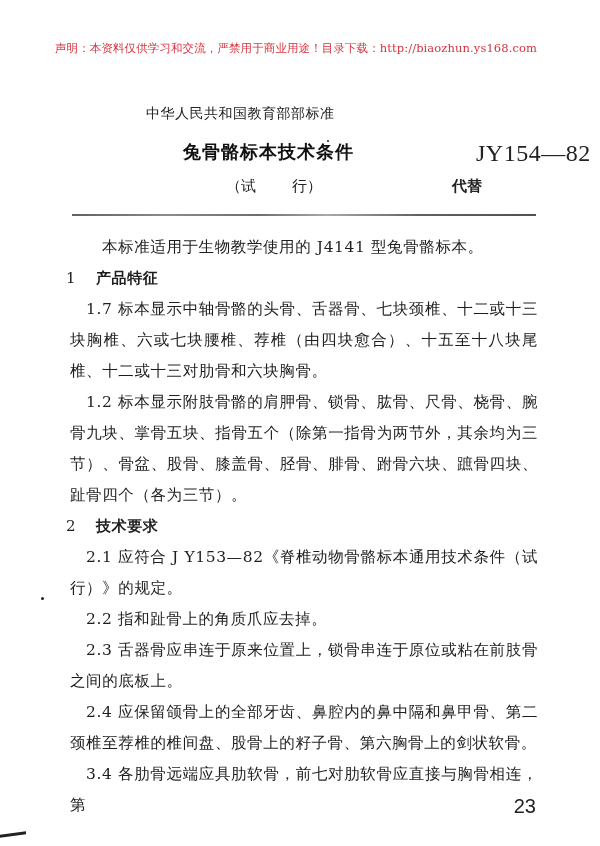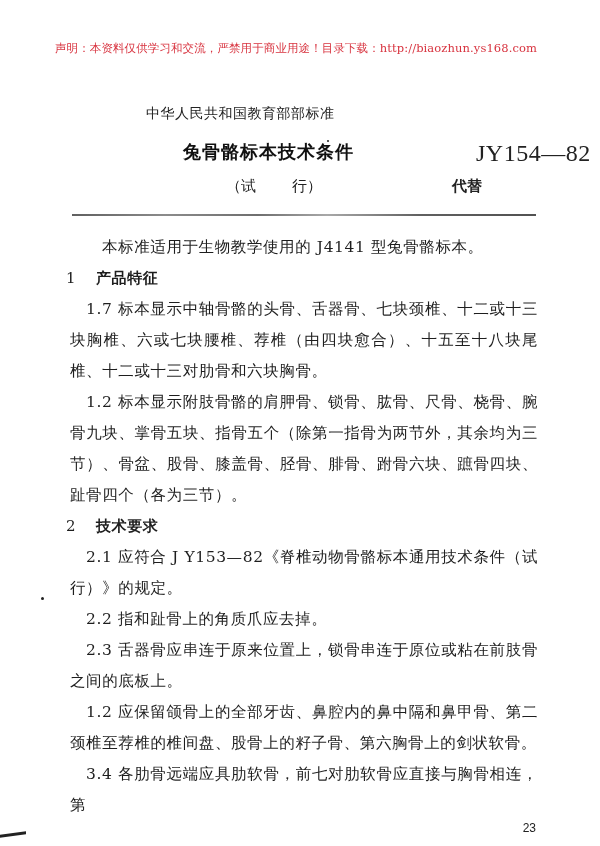--- a/index.html
+++ b/index.html
@@ -22,21 +22,21 @@
     .replaces { left: 452px; top: 177px; font-size: 15px; color: #222; font-weight: bold; }
     .divider { position: absolute; left: 72px; top: 214px; width: 464px; height: 2px;
       background: linear-gradient(90deg, #444 0%, #777 20%, #555 40%, #999 55%, #444 75%, #333 100%); opacity: 0.85; }
     .body-text {
       position: absolute; left: 70px; width: 468px; font-size: 15.5px; line-height: 31px;
       color: #1e1e1e; text-align: justify; text-align-last: left; letter-spacing: 0.6px;
     }
     .para { margin: 0; text-indent: 16px; }
     .heading { margin: 0; font-weight: bold; font-family: "DejaVu Sans", "Liberation Sans", sans-serif; font-size: 15px; }
     .heading .num { font-weight: normal; display: inline-block; width: 30px; font-family: "DejaVu Serif", serif; }
-    .page-number { right: 64px; top: 795px; font-size: 12px; color: #222; font-family: "Liberation Sans", sans-serif; margin-top: 26px; }
+    .page-number { right: 64px; top: 795px; font-size: 20px; color: #222; font-family: "Liberation Sans", sans-serif; }
     .speck { position: absolute; width: 3px; height: 3px; border-radius: 50%; background: #222; }
     .scan-mark { position: absolute; left: 0; top: 833px; width: 26px; height: 3px; background: #222;
       transform: skewY(-8deg); }
   </style>
 </head>
 <body>
 
 <div class="abs notice">声明：本资料仅供学习和交流，严禁用于商业用途！目录下载：http://biaozhun.ys168.com</div>
 
 <div class="abs agency">中华人民共和国教育部部标准</div>
@@ -57,21 +57,21 @@
   </p>
   <p class="para">1.7 标本显示中轴骨骼的头骨、舌器骨、七块颈椎、十二或十三块胸椎、六或七块腰椎、荐椎（由四块愈合）、十五至十八块尾椎、十二或十三对肋骨和六块胸骨。</p>
   <p class="para">1.2 标本显示附肢骨骼的肩胛骨、锁骨、肱骨、尺骨、桡骨、腕骨九块、掌骨五块、指骨五个（除第一指骨为两节外，其余均为三节）、骨盆、股骨、膝盖骨、胫骨、腓骨、跗骨六块、蹠骨四块、趾骨四个（各为三节）。</p>
 
   <p class="heading" style="margin-left:-4px;">
     <span class="num">2</span><span>技术要求</span>
   </p>
   <p class="para">2.1 应符合 J Y153—82《脊椎动物骨骼标本通用技术条件（试行）》的规定。</p>
   <p class="para">2.2 指和趾骨上的角质爪应去掉。</p>
   <p class="para">2.3 舌器骨应串连于原来位置上，锁骨串连于原位或粘在前肢骨之间的底板上。</p>
-  <p class="para">1.2 应保留颌骨上的全部牙齿、鼻腔内的鼻中隔和鼻甲骨、第二颈椎至荐椎的椎间盘、股骨上的籽子骨、第六胸骨上的剑状软骨。</p>
+  <p class="para">2.4 应保留颌骨上的全部牙齿、鼻腔内的鼻中隔和鼻甲骨、第二颈椎至荐椎的椎间盘、股骨上的籽子骨、第六胸骨上的剑状软骨。</p>
   <p class="para">3.4 各肋骨远端应具肋软骨，前七对肋软骨应直接与胸骨相连，第</p>
 </div>
 
 <div class="abs page-number">23</div>
 
 <div class="speck" style="left:41px; top:597px;"></div>
 <div class="speck" style="left:327px; top:140px; width:2px; height:2px;"></div>
 <div class="speck" style="left:417px; top:561px; width:2px; height:2px;"></div>
 <div class="scan-mark"></div>
 

